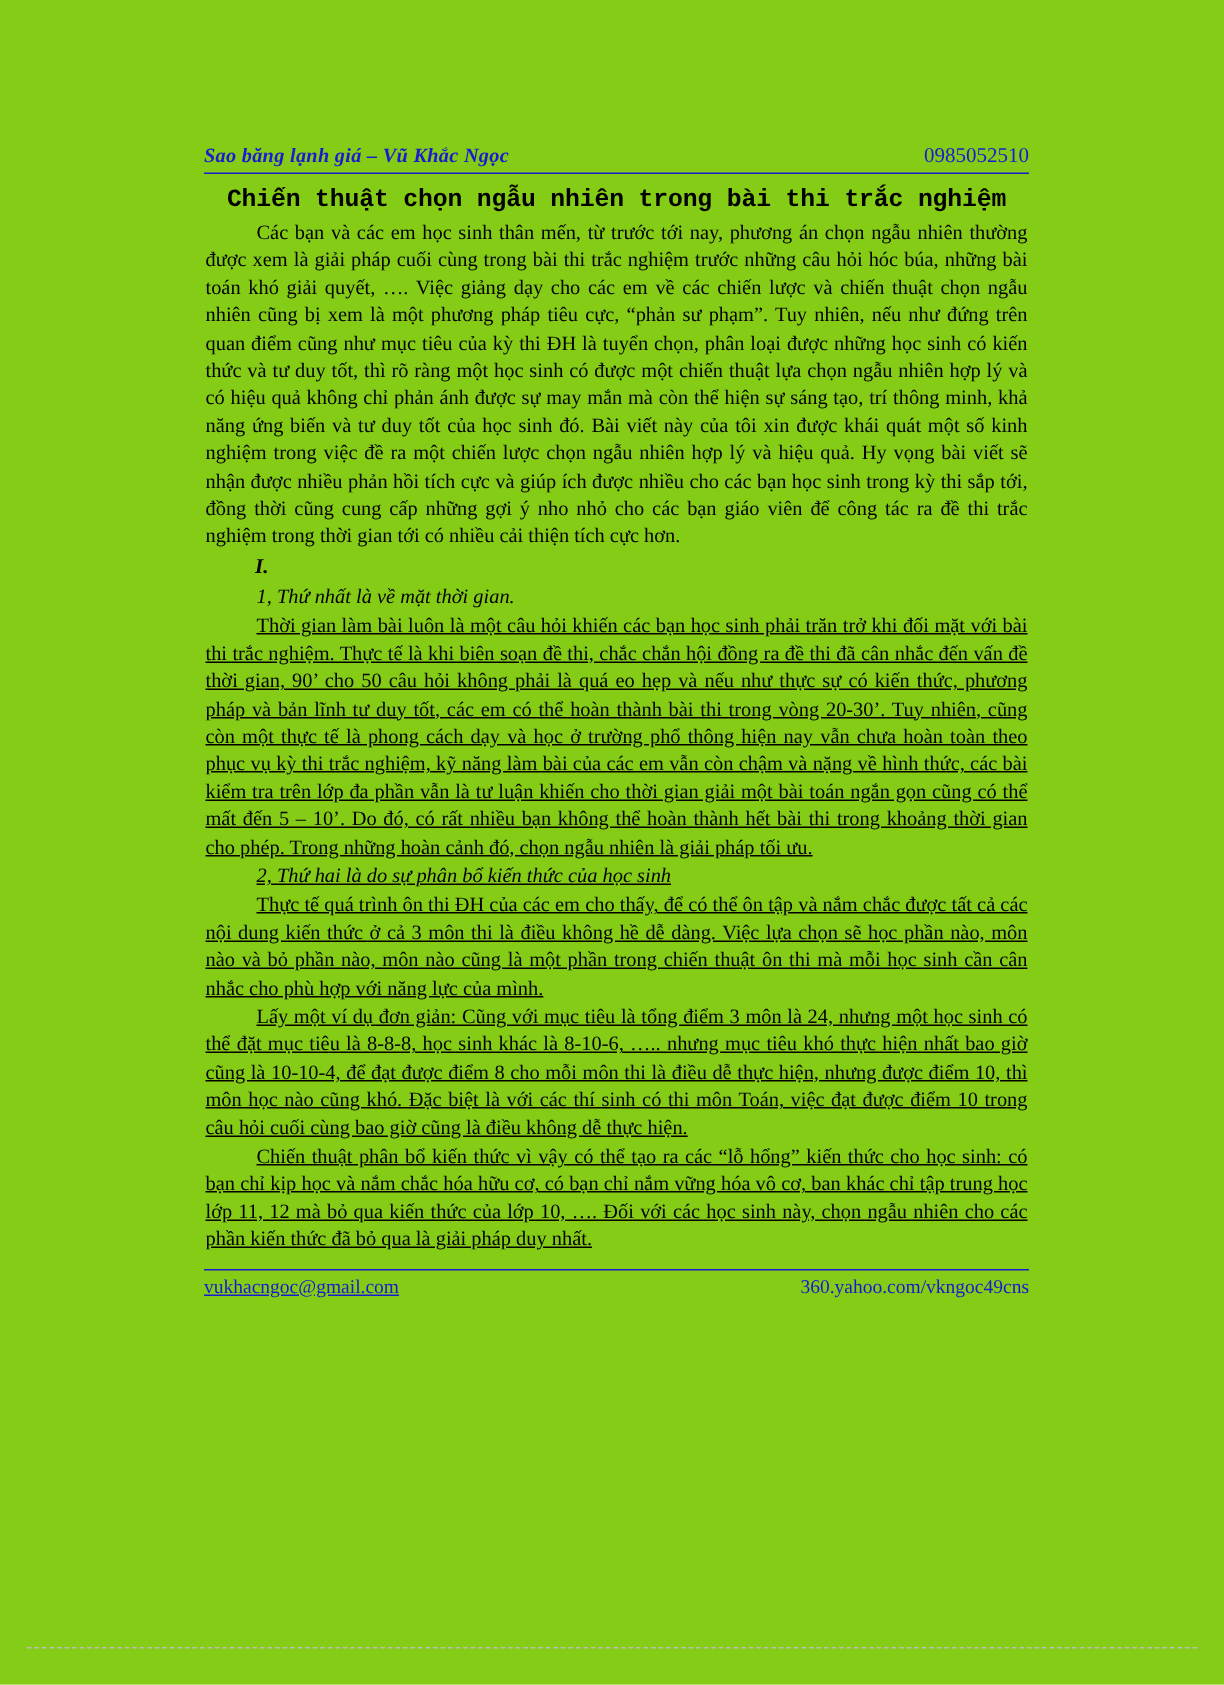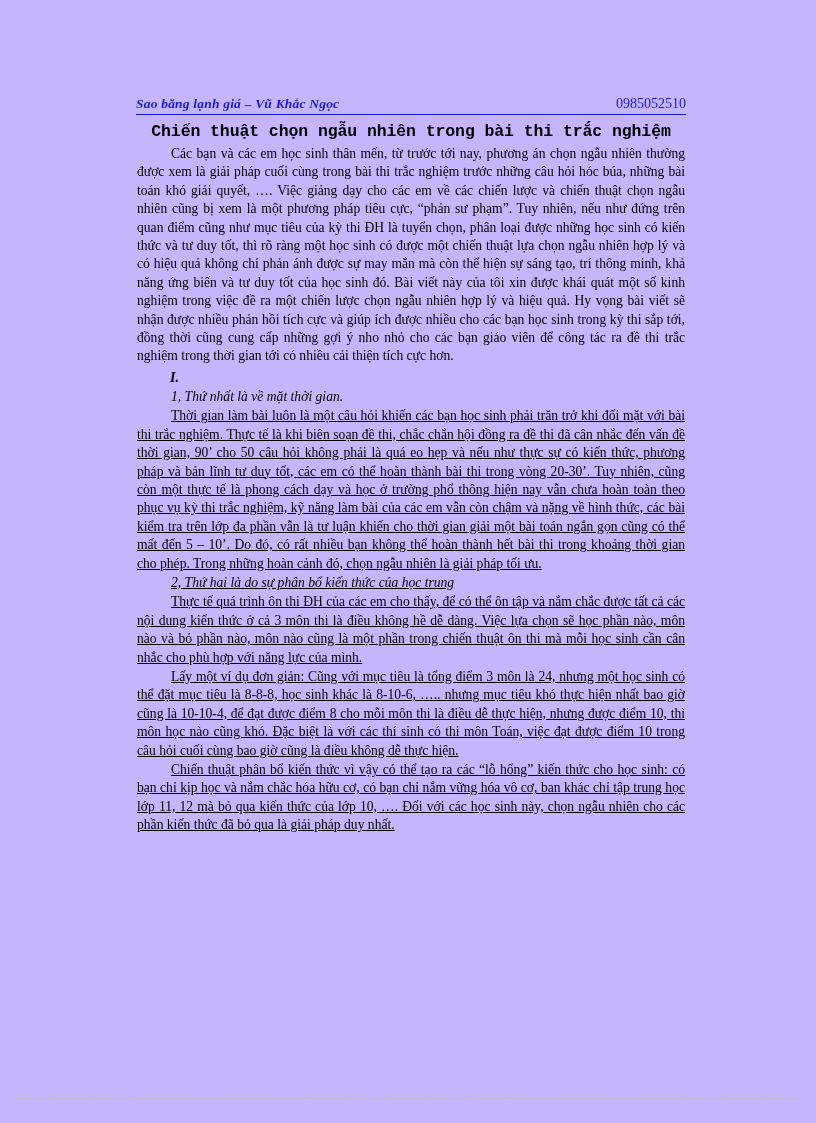--- a/index.html
+++ b/index.html
@@ -14,21 +14,21 @@
     color: #000000;
     position: relative;
     overflow: hidden;
   }
   .page {
     position: absolute;
     left: 0;
     top: 0;
     width: 816px;
     height: 1123px;
-    background: #c4b5fd;
+    background: #84cc16;
   }
   .content {
     position: absolute;
     left: 136px;
     top: 96px;
     width: 550px;
   }
 
   
   .doc-header {
@@ -147,22 +147,26 @@
 
     <p class="body-par">Các bạn và các em học sinh thân mến, từ trước tới nay, phương án chọn ngẫu nhiên thường được xem là giải pháp cuối cùng trong bài thi trắc nghiệm trước những câu hỏi hóc búa, những bài toán khó giải quyết, …. Việc giảng dạy cho các em về các chiến lược và chiến thuật chọn ngẫu nhiên cũng bị xem là một phương pháp tiêu cực, “phản sư phạm”. Tuy nhiên, nếu như đứng trên quan điểm cũng như mục tiêu của kỳ thi ĐH là tuyển chọn, phân loại được những học sinh có kiến thức và tư duy tốt, thì rõ ràng một học sinh có được một chiến thuật lựa chọn ngẫu nhiên hợp lý và có hiệu quả không chỉ phản ánh được sự may mắn mà còn thể hiện sự sáng tạo, trí thông minh, khả năng ứng biến và tư duy tốt của học sinh đó. Bài viết này của tôi xin được khái quát một số kinh nghiệm trong việc đề ra một chiến lược chọn ngẫu nhiên hợp lý và hiệu quả. Hy vọng bài viết sẽ nhận được nhiều phản hồi tích cực và giúp ích được nhiều cho các bạn học sinh trong kỳ thi sắp tới, đồng thời cũng cung cấp những gợi ý nho nhỏ cho các bạn giáo viên để công tác ra đề thi trắc nghiệm trong thời gian tới có nhiều cải thiện tích cực hơn.</p>
 
     <div class="section-heading">
       <span class="sec-num">I.</span>
     </div>
 
     <p class="body-par sub-heading">1, Thứ nhất là về mặt thời gian.</p>
     <p class="body-par">Thời gian làm bài luôn là một câu hỏi khiến các bạn học sinh phải trăn trở khi đối mặt với bài thi trắc nghiệm. Thực tế là khi biên soạn đề thi, chắc chắn hội đồng ra đề thi đã cân nhắc đến vấn đề thời gian, 90’ cho 50 câu hỏi không phải là quá eo hẹp và nếu như thực sự có kiến thức, phương pháp và bản lĩnh tư duy tốt, các em có thể hoàn thành bài thi trong vòng 20-30’. Tuy nhiên, cũng còn một thực tế là phong cách dạy và học ở trường phổ thông hiện nay vẫn chưa hoàn toàn theo phục vụ kỳ thi trắc nghiệm, kỹ năng làm bài của các em vẫn còn chậm và nặng về hình thức, các bài kiểm tra trên lớp đa phần vẫn là tư luận khiến cho thời gian giải một bài toán ngắn gọn cũng có thể mất đến 5 – 10’. Do đó, có rất nhiều bạn không thể hoàn thành hết bài thi trong khoảng thời gian cho phép. Trong những hoàn cảnh đó, chọn ngẫu nhiên là giải pháp tối ưu.</p>
 
-    <p class="body-par sub-heading">2, Thứ hai là do sự phân bổ kiến thức của học trung</p>
+    <p class="body-par sub-heading">2, Thứ hai là do sự phân bổ kiến thức của học sinh</p>
     <p class="body-par">Thực tế quá trình ôn thi ĐH của các em cho thấy, để có thể ôn tập và nắm chắc được tất cả các nội dung kiến thức ở cả 3 môn thi là điều không hề dễ dàng. Việc lựa chọn sẽ học phần nào, môn nào và bỏ phần nào, môn nào cũng là một phần trong chiến thuật ôn thi mà mỗi học sinh cần cân nhắc cho phù hợp với năng lực của mình.</p>
     <p class="body-par">Lấy một ví dụ đơn giản: Cũng với mục tiêu là tổng điểm 3 môn là 24, nhưng một học sinh có thể đặt mục tiêu là 8-8-8, học sinh khác là 8-10-6, ….. nhưng mục tiêu khó thực hiện nhất bao giờ cũng là 10-10-4, để đạt được điểm 8 cho mỗi môn thi là điều dễ thực hiện, nhưng được điểm 10, thì môn học nào cũng khó. Đặc biệt là với các thí sinh có thi môn Toán, việc đạt được điểm 10 trong câu hỏi cuối cùng bao giờ cũng là điều không dễ thực hiện.</p>
     <p class="body-par">Chiến thuật phân bổ kiến thức vì vậy có thể tạo ra các “lỗ hổng” kiến thức cho học sinh: có bạn chỉ kịp học và nắm chắc hóa hữu cơ, có bạn chỉ nắm vững hóa vô cơ, ban khác chỉ tập trung học lớp 11, 12 mà bỏ qua kiến thức của lớp 10, …. Đối với các học sinh này, chọn ngẫu nhiên cho các phần kiến thức đã bỏ qua là giải pháp duy nhất.</p>
 
+    <div class="doc-footer">
+      <a class="foot-link" href="#">vukhacngoc@gmail.com</a>
+      <span class="foot-right">360.yahoo.com/vkngoc49cns</span>
+    </div>
 
   </div>
 
   <div class="bottom-rule"></div>
 </div>
 
 </body></html>

